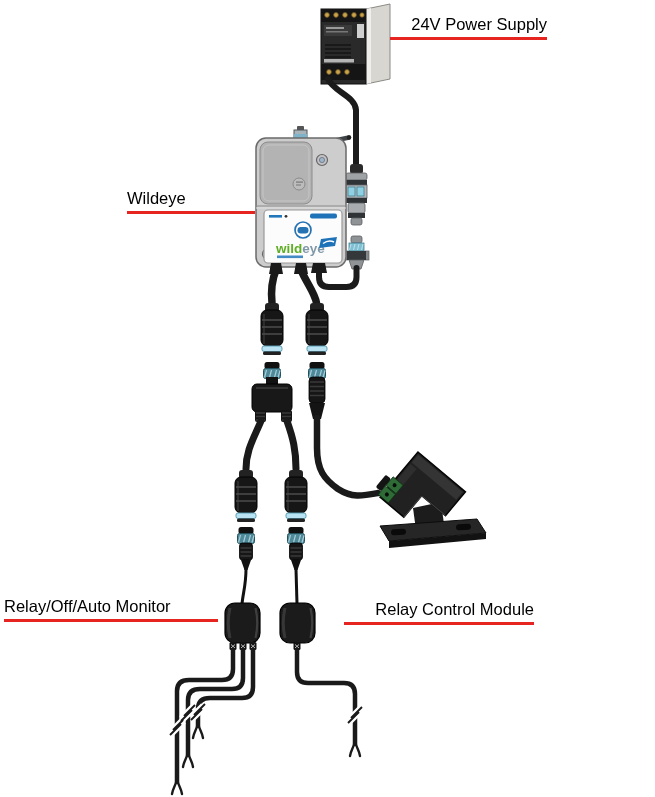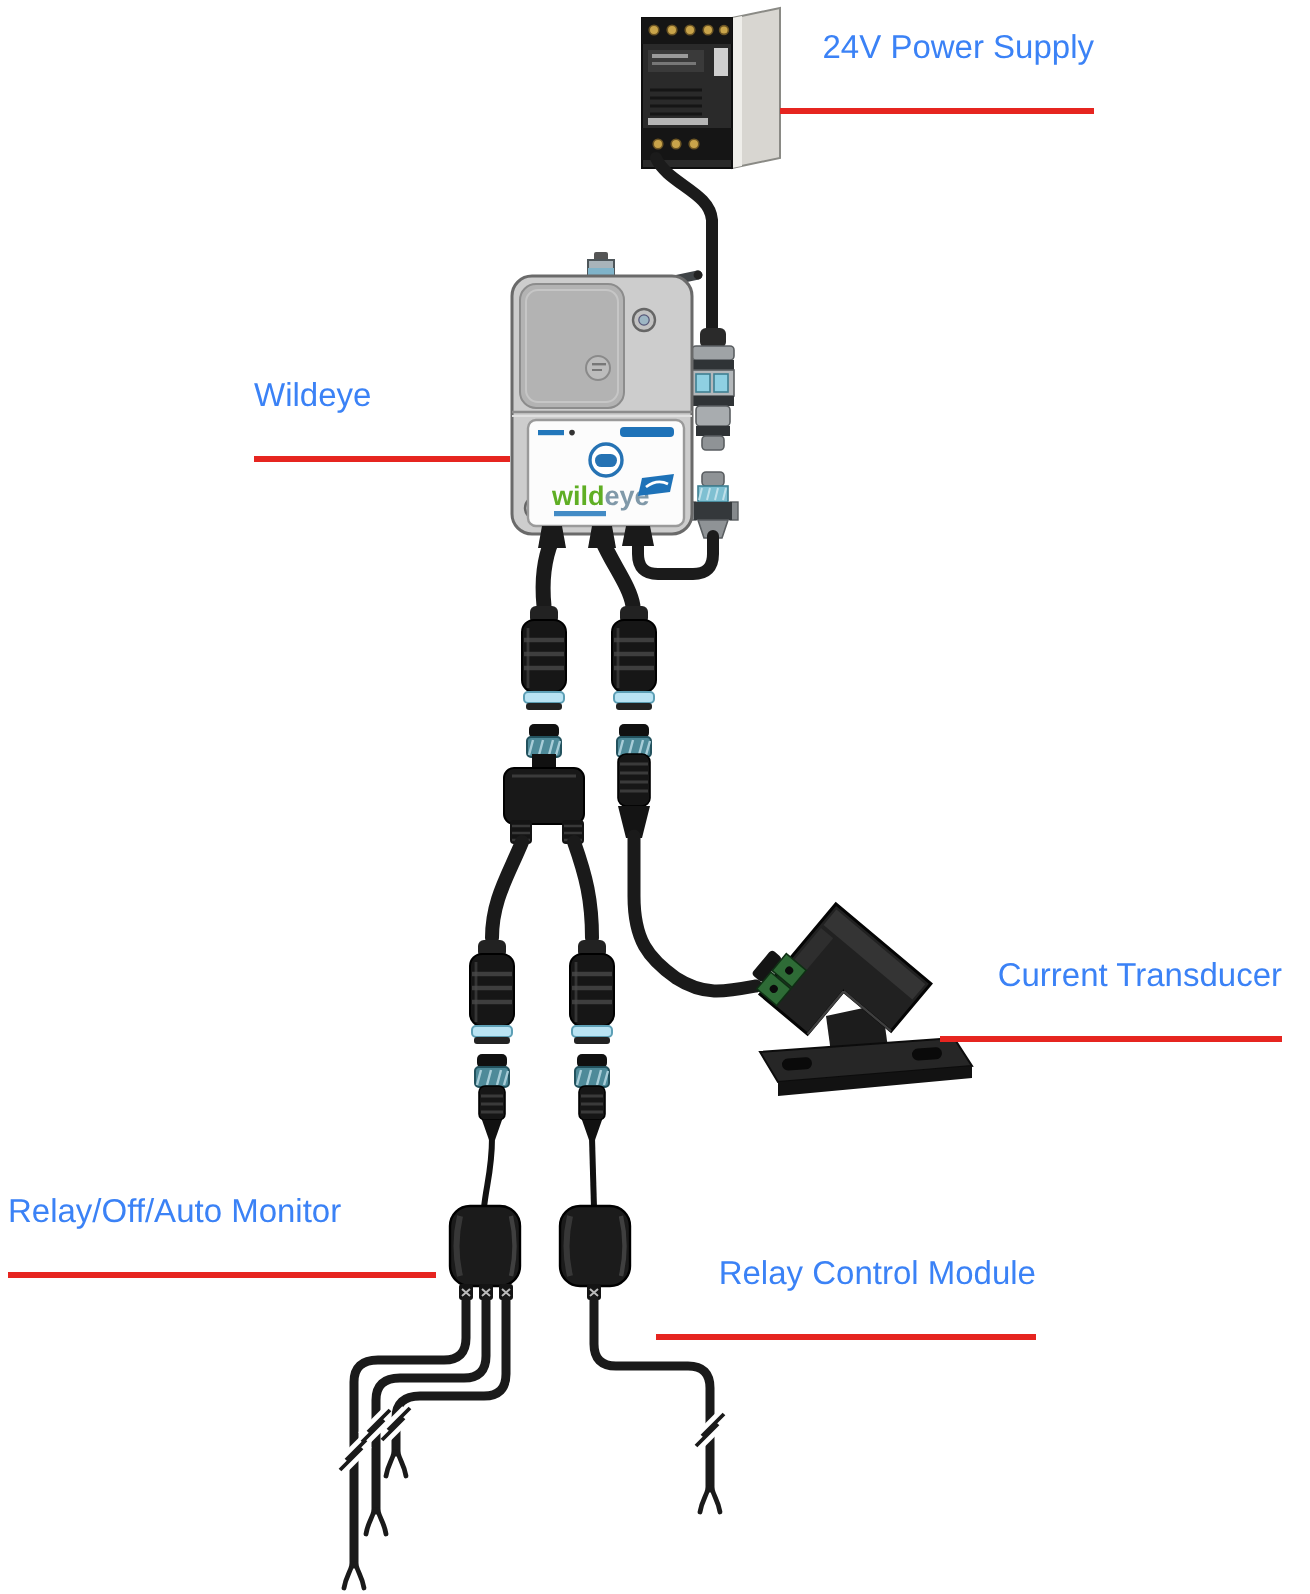--- a/index.html
+++ b/index.html
@@ -7,33 +7,33 @@
     position:relative;
     width:655px;height:797px;
     background:#ffffff;
     font-family:"Liberation Sans",sans-serif;
     overflow:hidden;
   }
   #diagram-svg{position:absolute;left:0;top:0;}
   .label{
     position:absolute;
     font-size:16.5px;
-    color:#3b82f6;
+    color:#000000;
     border-bottom:3px solid #e62520;
-    padding-bottom:20px;
+    padding-bottom:3px;
     line-height:1.15;
     white-space:nowrap;
   }
   .label.align-right{text-align:right;}
   .label.align-left{text-align:left;}
   #label-power{left:390px;top:15px;width:157px;}
   #label-wildeye{left:127px;top:189px;width:128px;}
   #label-transducer{left:470px;top:479px;width:171px;}
   #label-hoa{left:4px;top:597px;width:214px;}
-  #label-relay{left:328px;top:600px;width:190px;margin-top:28px;}
+  #label-relay{left:344px;top:600px;width:190px;}
 </style>
 </head>
 <body>
 
 <div id="canvas">
 
 <svg id="diagram-svg" width="655" height="797" viewBox="0 0 655 797" xmlns="http://www.w3.org/2000/svg">
 
   <defs>
 
@@ -266,19 +266,18 @@
   <use href="#fork" x="177" y="782"></use>
   <use href="#fork" x="188" y="755"></use>
   <use href="#fork" x="198" y="726"></use>
   <use href="#fork" x="355" y="744"></use>
 </svg>
 
 <div id="label-power" class="label align-right">24V Power Supply</div>
 
 <div id="label-wildeye" class="label align-left">Wildeye</div>
 
-<div id="label-transducer" class="label align-right">Current Transducer</div>
 
 <div id="label-hoa" class="label align-left">Relay/Off/Auto Monitor</div>
 
 <div id="label-relay" class="label align-right">Relay Control Module</div>
 
 </div>
 
 </body></html>

